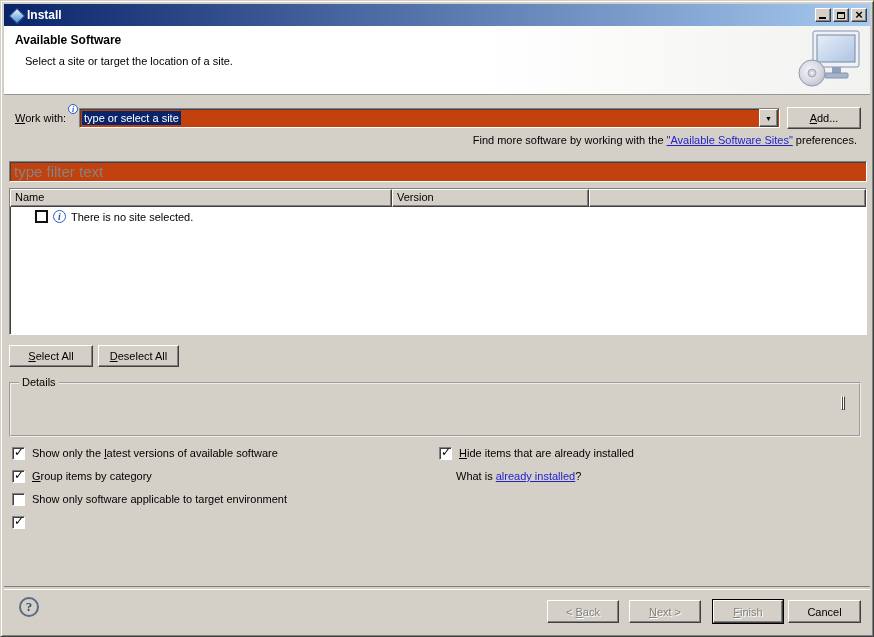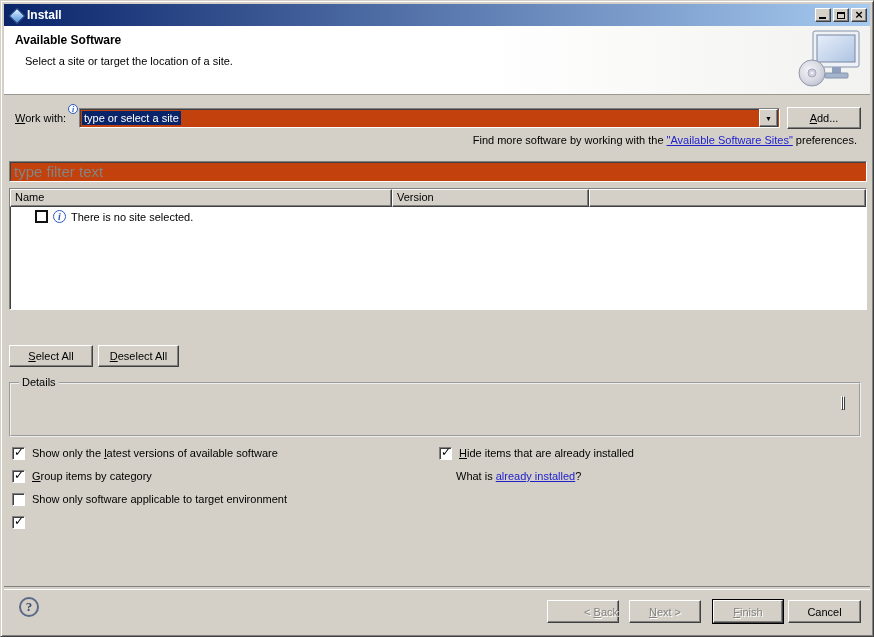--- a/index.html
+++ b/index.html
@@ -98,21 +98,21 @@
   }
   .combo-btn .arrow{font-size:7px; line-height:7px; color:#000;}
   .add-btn{position:absolute; left:783px; top:12px; width:74px; height:22px;}
   .hint{position:absolute; top:39px; right:13px; white-space:nowrap;}
   .filter{
     position:absolute; left:5px; top:66px; width:858px; height:21px;
     padding:2px 4px; font-family:"Liberation Sans","DejaVu Sans",sans-serif; font-size:15px;
   }
   .filter::placeholder{color:#848484; opacity:1;}
   
-  .table{position:absolute; left:5px; top:93px; width:858px; height:122px; background:#fff;}
+  .table{position:absolute; left:5px; top:93px; width:858px; height:147px; background:#fff;}
   .thead{display:flex; height:18px;}
   .th{
     background:#d4d0c8; box-sizing:border-box; padding:1px 4px;
     border:1px solid; border-color:#fff #404040 #404040 #fff;
     box-shadow:inset -1px -1px 0 #808080;
     overflow:hidden; white-space:nowrap;
   }
   .th.c0{width:382px;} .th.c1{width:197px;} .th.c2{flex:1 1 auto;}
   .trow{display:flex; align-items:center; gap:5px; padding:3px 0 0 25px;}
   .tree-cb{
@@ -139,21 +139,21 @@
   .separator{position:absolute; left:0; right:0; top:491px; height:2px;
     border-top:1px solid #808080; border-bottom:1px solid #fff;}
   .help-btn{
     position:absolute; left:15px; top:502px; width:20px; height:20px; border-radius:50%;
     background:#d4d0c8; border:2px solid #5a6a88; color:#3c4c66;
     display:flex; align-items:center; justify-content:center;
     font-weight:bold; font-size:13px; font-family:"Liberation Serif","DejaVu Serif",serif;
     box-sizing:border-box; cursor:pointer;
   }
   .footer-btn{position:absolute; top:505px; height:23px;}
-  .back-btn{left:543px; width:72px;text-align:right;}
+  .back-btn{left:543px; width:72px;}
   .next-btn{left:625px; width:72px;text-align:center;}
   .finish-btn{left:709px; width:70px;}
   .cancel-btn{left:784px; width:73px;}
   u{text-decoration:underline;}
 </style>
 </head>
 <body>
 
 <div class="window">
 

